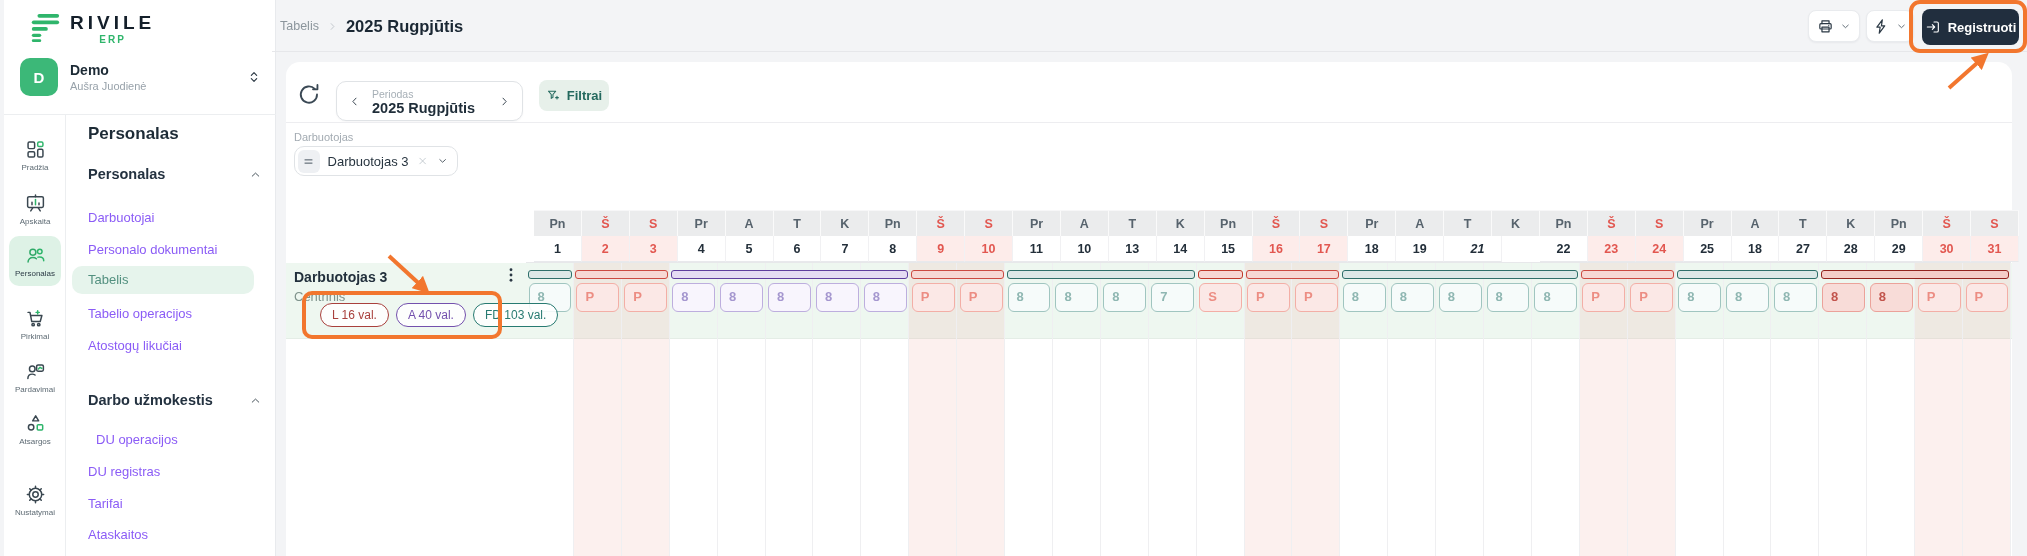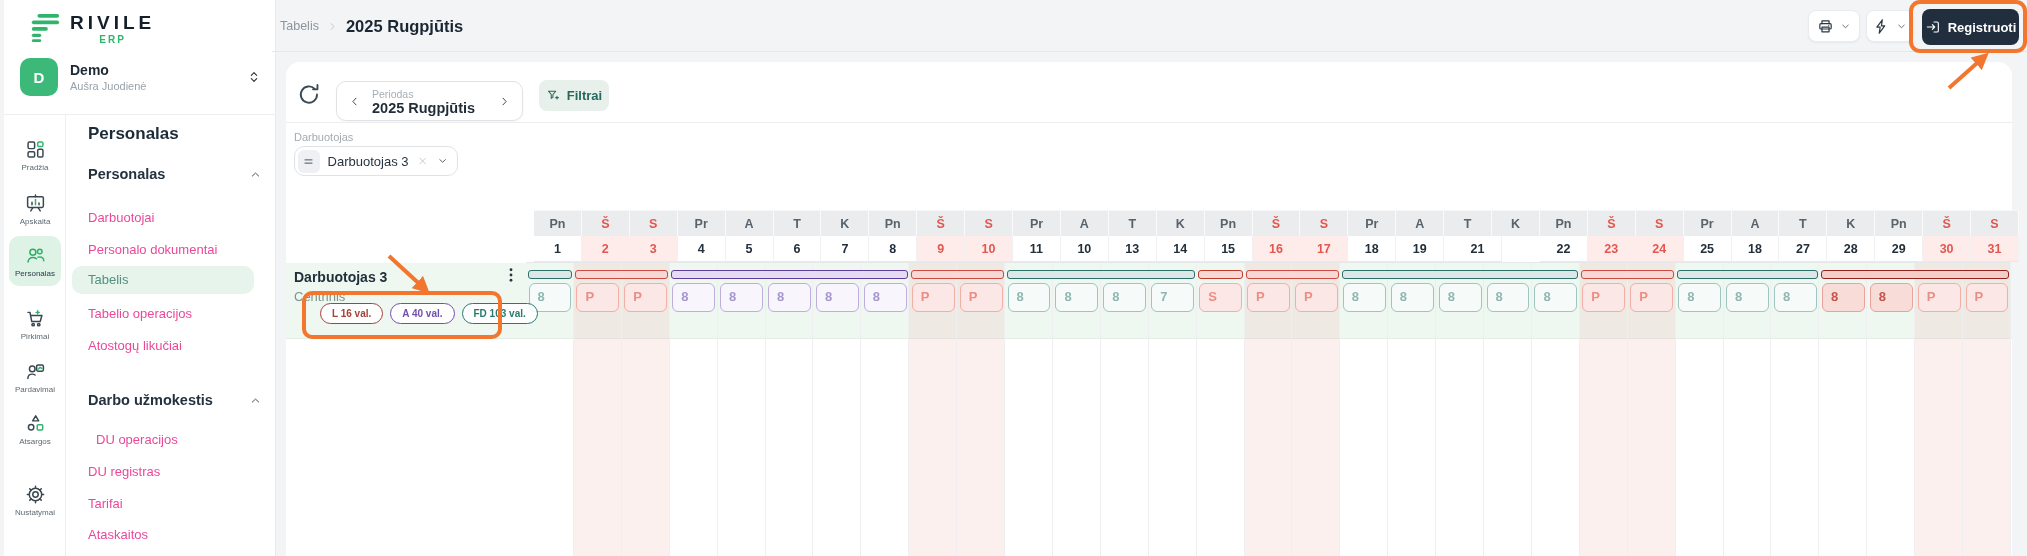--- a/index.html
+++ b/index.html
@@ -21,21 +21,21 @@
   #rail{left:0;top:115px;width:62px;height:441px;border-right:1px solid #eceef0;}
   .rail-item{position:absolute;left:5px;width:52px;height:50px;display:flex;flex-direction:column;align-items:center;justify-content:center;gap:3px;border-radius:10px;cursor:pointer;color:#3a4750;}
   .rail-item.active{background:#def2e6;color:#2fa968;}
   .rail-icon{width:21px;height:21px;}
   .rail-label{font-size:8px;color:#5d6a73;}
   .rail-item.active .rail-label{color:#2b3a45;}
   
   #menu-title{left:84px;top:124px;font-size:17px;font-weight:800;color:#1d2b36;}
   .menu-section-header{position:absolute;left:84px;width:174px;display:flex;align-items:center;font-size:14.5px;font-weight:700;color:#243240;cursor:pointer;}
   .menu-section-header .chev{margin-left:auto;width:13px;height:13px;color:#39464f;}
-  .menu-item{position:absolute;left:84px;font-size:13px;color:#ec4899;cursor:pointer;line-height:16px;}
+  .menu-item{position:absolute;left:84px;font-size:13px;color:#8b5cf6;cursor:pointer;line-height:16px;}
   .menu-pill{position:absolute;left:68px;width:182px;height:28px;background:#e6f4ec;border-radius:10px;}
   .menu-item.active{color:#52907f;}
   
   #topbar{left:272px;top:0;width:1755px;height:52px;border-bottom:1px solid #e6e7ea;}
   #breadcrumb{position:absolute;left:8px;top:0;height:52px;display:flex;align-items:center;gap:8px;}
   .crumb-parent{font-size:12.5px;color:#8b959c;cursor:pointer;}
   .crumb-sep{width:11px;height:11px;color:#b4bbc1;}
   .crumb-current{font-size:16.5px;font-weight:700;color:#1a2733;}
   .top-btn{position:absolute;top:10px;height:32px;background:#fff;border:1px solid #e9ebee;border-radius:8px;box-shadow:0 1px 2px rgba(16,24,40,.05);display:flex;align-items:center;justify-content:center;gap:6px;color:#2b3844;cursor:pointer;}
   .top-btn .ic{width:17px;height:17px;}
@@ -76,21 +76,21 @@
   #tbody{left:240px;top:200px;width:1485px;height:294px;border-top:1px solid #e7e8ea;z-index:2;}
   .col-stripe{position:absolute;top:0;height:294px;border-right:1px solid #efeff1;}
   .col-stripe.wknd{background:rgba(242,178,170,.20);}
   #cells-layer{left:240px;top:200px;width:1485px;height:294px;z-index:3;pointer-events:none;}
   .seg-bar{position:absolute;top:8px;height:9px;border-radius:3px;border:1.5px solid;}
   .day-cell{position:absolute;top:21px;height:29px;border-radius:6px;border:1.5px solid;font-size:13px;font-weight:600;line-height:26px;padding-left:8px;pointer-events:auto;cursor:pointer;background:#fff;}
   #emp-name{left:8px;top:207px;font-size:14px;font-weight:700;color:#22303c;z-index:3;}
   #emp-unit{left:8px;top:227px;font-size:13px;color:#7f938c;z-index:3;}
   #emp-kebab{left:216px;top:204px;width:18px;height:18px;color:#2b3844;z-index:3;cursor:pointer;}
   #badges{left:34px;top:241px;display:flex;gap:7px;z-index:3;}
-  .badge{padding:4px 11px;border-radius:999px;border:1.4px solid;font-size:10px;font-weight:700;background:rgba(255,255,255,.85);white-space:nowrap;}
+  .badge{padding:4px 11px;border-radius:999px;border:1.4px solid;font-size:12px;font-weight:400;background:rgba(255,255,255,.85);white-space:nowrap;}
   
   #annotations{left:0;top:0;width:2027px;height:556px;pointer-events:none;z-index:50;}
   [data-icon] svg{width:100%;height:100%;display:block;}
 </style>
 </head>
 <body>
 
 <div id="stage">
 
   <div id="sidebar" class="abs">
@@ -377,21 +377,21 @@
         <div class="dt-cell" style="left: 479.032px; width: 47.9032px;">11</div>
         <div class="dt-cell" style="left: 526.935px; width: 47.9032px;">10</div>
         <div class="dt-cell" style="left: 574.839px; width: 47.9032px;">13</div>
         <div class="dt-cell" style="left: 622.742px; width: 47.9032px;">14</div>
         <div class="dt-cell" style="left: 670.645px; width: 47.9032px;">15</div>
         <div class="dt-cell wknd" style="left: 718.548px; width: 47.9032px;">16</div>
         <div class="dt-cell wknd" style="left: 766.452px; width: 47.9032px; text-align: center;">17</div>
         <div class="dt-cell" style="left: 814.355px; width: 47.9032px;">18</div>
         <div class="dt-cell" style="left: 862.258px; width: 47.9032px;">19</div>
         <div class="dt-cell" style="left: 910.161px; width: 47.9032px;">30</div>
-        <div class="dt-cell" style="left: 920px; width: 47.9032px;">21</div>
+        <div class="dt-cell" style="left: 920px; width: 47.9032px; font-style: italic;">21</div>
         <div class="dt-cell" style="left: 1005.97px; width: 47.9032px;">22</div>
         <div class="dt-cell wknd" style="left: 1053.87px; width: 47.9032px;">23</div>
         <div class="dt-cell wknd" style="left: 1101.77px; width: 47.9032px;">24</div>
         <div class="dt-cell" style="left: 1149.68px; width: 47.9032px;">25</div>
         <div class="dt-cell" style="left: 1197.58px; width: 47.9032px;">18</div>
         <div class="dt-cell" style="left: 1245.48px; width: 47.9032px;">27</div>
         <div class="dt-cell" style="left: 1293.39px; width: 47.9032px;">28</div>
         <div class="dt-cell" style="left: 1341.29px; width: 47.9032px;">29</div>
         <div class="dt-cell wknd" style="left: 1389.19px; width: 47.9032px;">30</div>
         <div class="dt-cell wknd" style="left: 1437.1px; width: 47.9032px;">31</div>

